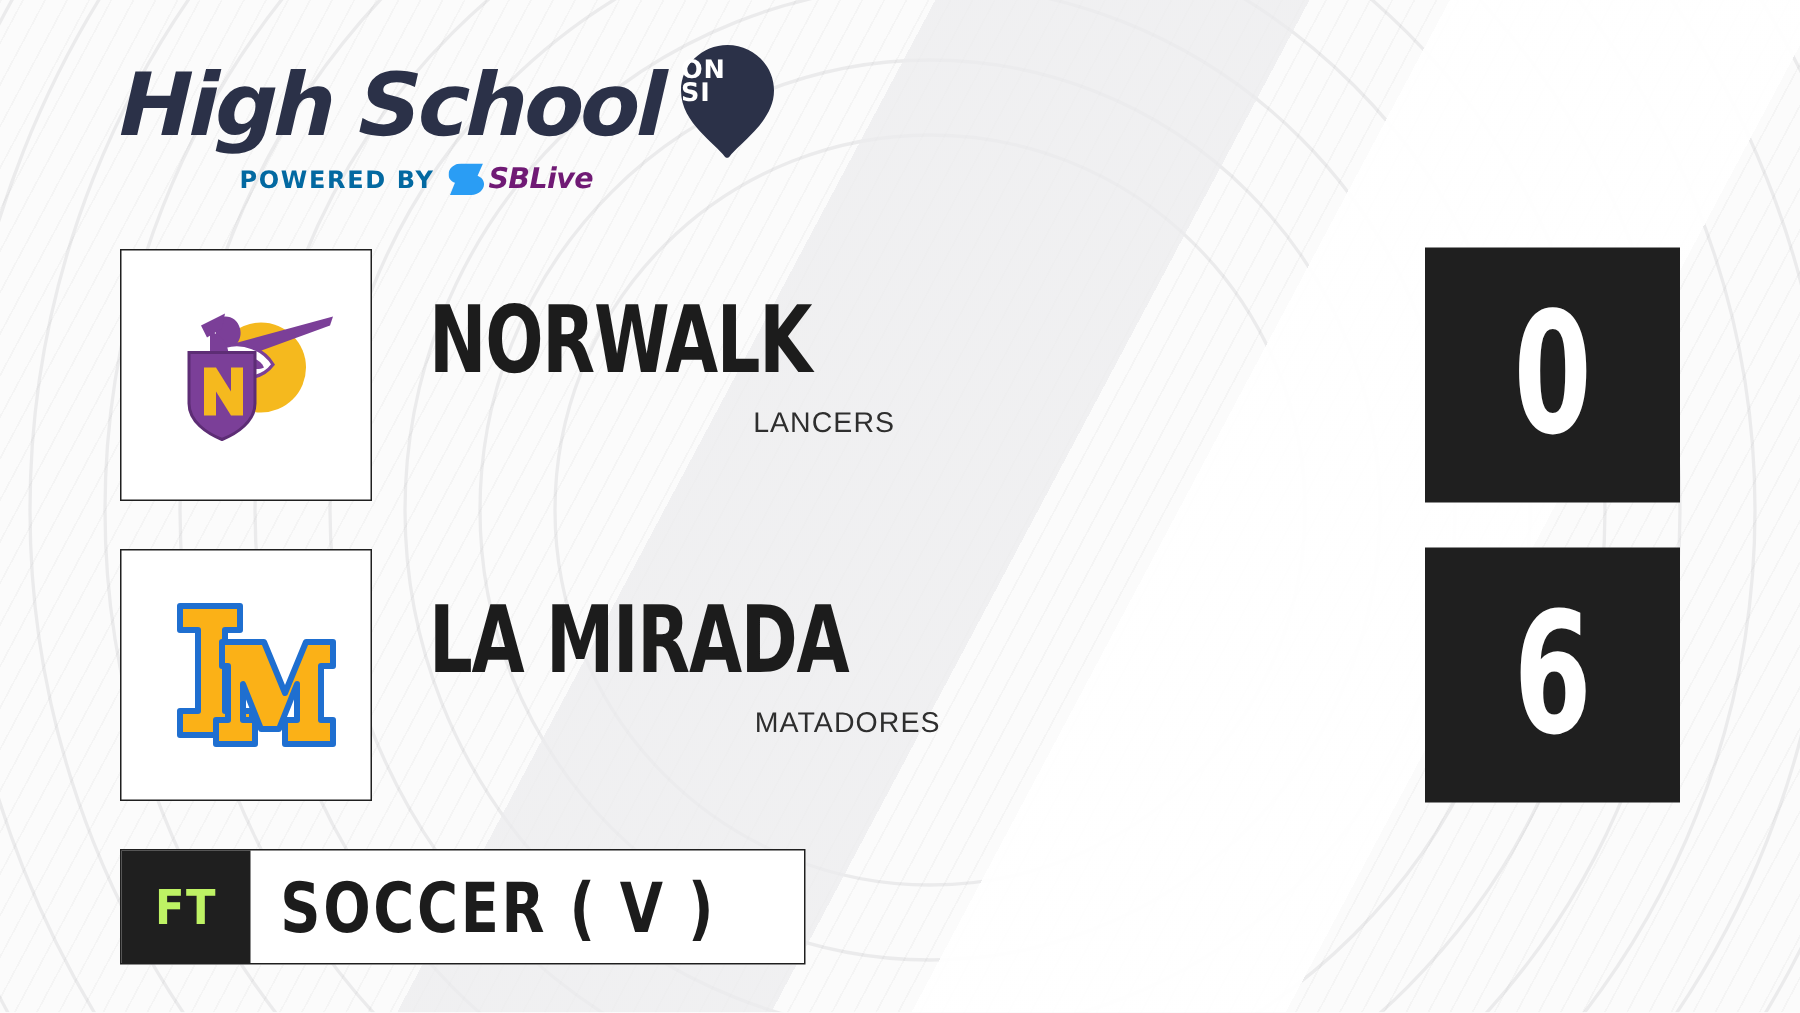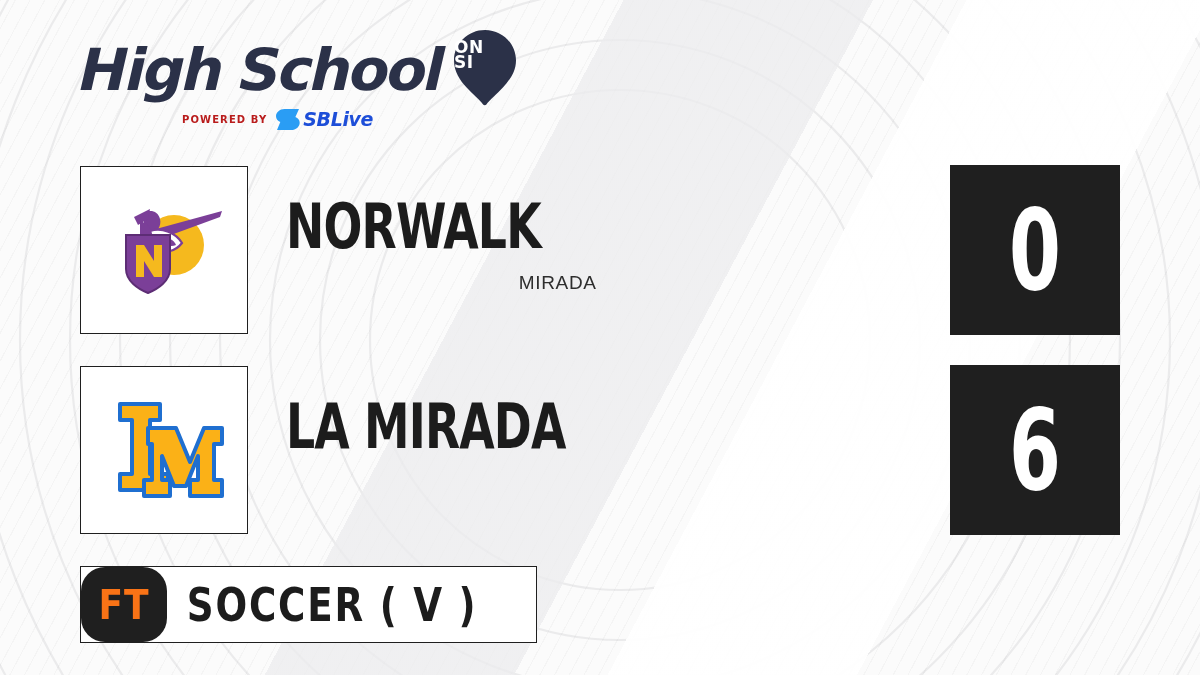--- a/index.html
+++ b/index.html
@@ -59,28 +59,28 @@
     font-family:"DejaVu Sans", sans-serif;
     font-weight:bold;font-size:17px;line-height:15px;
     letter-spacing:.5px;
   }
   .powered{
     display:flex;align-items:center;justify-content:center;
     margin-top:6px;width:395px;
   }
   .powered-label{
     font-family:"DejaVu Sans", sans-serif;
-    font-weight:bold;font-size:10px;letter-spacing:1.1px;
-    color:#b91c1c;margin-right:9px;
+    font-weight:bold;font-size:16px;letter-spacing:1.1px;
+    color:#0369a1;margin-right:9px;
   }
   .sbl-mark{margin-right:3px;display:block;}
   .sbl-word{
     font-family:"DejaVu Sans", sans-serif;
     font-weight:bold;font-size:19px;letter-spacing:-0.4px;
-    color:#1d4ed8;font-style:italic;
+    color:#701a75;font-style:italic;
   }
 
   
   .logo-box{
     position:absolute;width:168px;height:168px;
     background:#ffffff;border:1.6px solid #1f1f1f;
     box-sizing:border-box;
     display:flex;align-items:center;justify-content:center;
   }
   #logo-box-1{left:80px;top:166px;}
@@ -120,24 +120,24 @@
     transform:scaleX(0.74);transform-origin:center center;
   }
 
   
   #status-bar{
     position:absolute;left:80px;top:566px;height:77px;
     display:flex;align-items:stretch;
     border:1.6px solid #1f1f1f;box-sizing:border-box;background:#ffffff;
   }
   #status-code{
-    width:86px;background:#1f1f1f;color:#f97316;
-    display:flex;align-items:center;justify-content:center;
-    font-family:"DejaVu Sans Condensed","DejaVu Sans", sans-serif;
-    font-weight:bold;font-size:40px;letter-spacing:1px;border-radius:24px;
+    width:86px;background:#1f1f1f;color:#bef264;
+    display:flex;align-items:center;justify-content:center;
+    font-family:"DejaVu Sans Condensed","DejaVu Sans", sans-serif;
+    font-weight:bold;font-size:32px;letter-spacing:1px;
   }
   #status-sport{
     padding:0 24px 0 22px;
     display:flex;align-items:center;
     color:#1c1c1c;
     font-family:"DejaVu Sans Condensed","DejaVu Sans", sans-serif;
     font-weight:bold;font-size:46px;letter-spacing:2px;
     white-space:nowrap;
     transform:scaleX(0.9);transform-origin:left center;
   }
@@ -201,34 +201,35 @@
       <path d="M46 36 C58 32 72 38 78 48 C72 56 60 60 50 54 C46 50 44 42 46 36 Z" fill="#ffffff" stroke="#7b3f98" stroke-width="2.2"></path>
       <path d="M58 44 C64 42 70 45 72 50 C68 52 62 51 58 48 Z" fill="#7b3f98"></path>
       <path d="M36 26 C44 28 50 36 48 46 L36 44 Z" fill="#7b3f98"></path>
       <path d="M22 40 L66 40 L66 74 C66 86 54 94 44 98 C34 94 22 86 22 74 Z" fill="#7b3f98" stroke="#5d2d75" stroke-width="2"></path>
       <path d="M32 50 L40 50 L50 66 L50 50 L58 50 L58 82 L50 82 L40 66 L40 82 L32 82 Z" fill="#f5b91e"></path>
     </svg>
   </div>
 
   <div class="team-text" id="team-text-1">
     <div class="team-name">NORWALK</div>
-    <div class="team-sub">MIRADA</div>
+    <div class="team-sub">LANCERS</div>
   </div>
 
   <div class="logo-box" id="logo-box-2">
     <svg width="120" height="120" viewBox="0 0 120 120">
       <g stroke="#1f6fd0" stroke-width="4" stroke-linejoin="round">
         <path d="M16 14 L56 14 L56 30 L46 30 L46 84 L64 84 L64 100 L16 100 L16 84 L28 84 L28 30 L16 30 Z" fill="#fbb117"></path>
         <path d="M44 38 L72 38 L86 72 L100 38 L118 38 L118 54 L110 54 L110 90 L118 90 L118 106 L86 106 L86 90 L94 90 L94 66 L82 96 L70 96 L58 66 L58 90 L66 90 L66 106 L40 106 L40 90 L48 90 L48 54 L44 54 Z" fill="#fbb117"></path>
       </g>
     </svg>
   </div>
 
   <div class="team-text" id="team-text-2">
     <div class="team-name">LA MIRADA</div>
+    <div class="team-sub">MATADORES</div>
   </div>
 
   <div class="score-box" id="score-box-1">
     <span class="score-num">0</span>
   </div>
   <div class="score-box" id="score-box-2">
     <span class="score-num">6</span>
   </div>
 
   <div id="status-bar">

